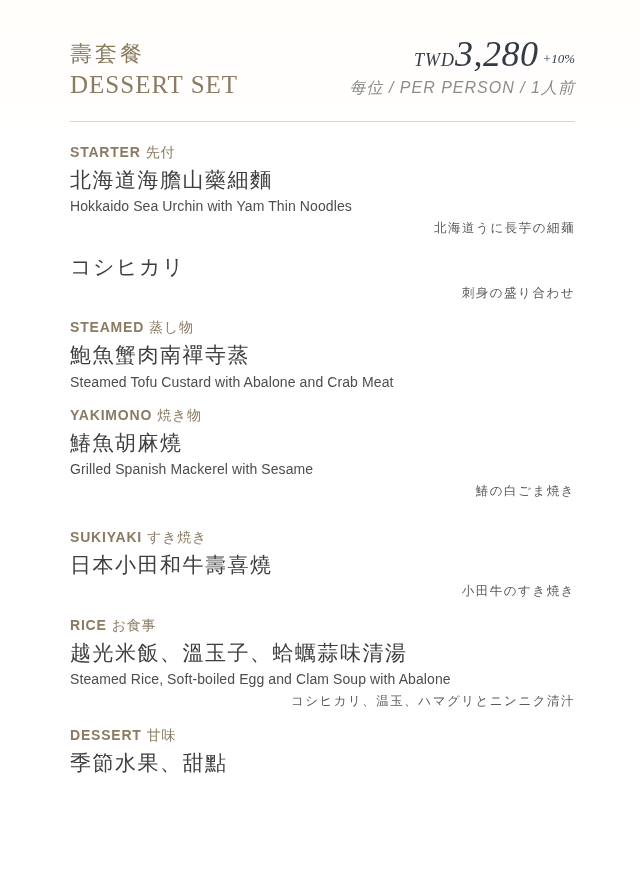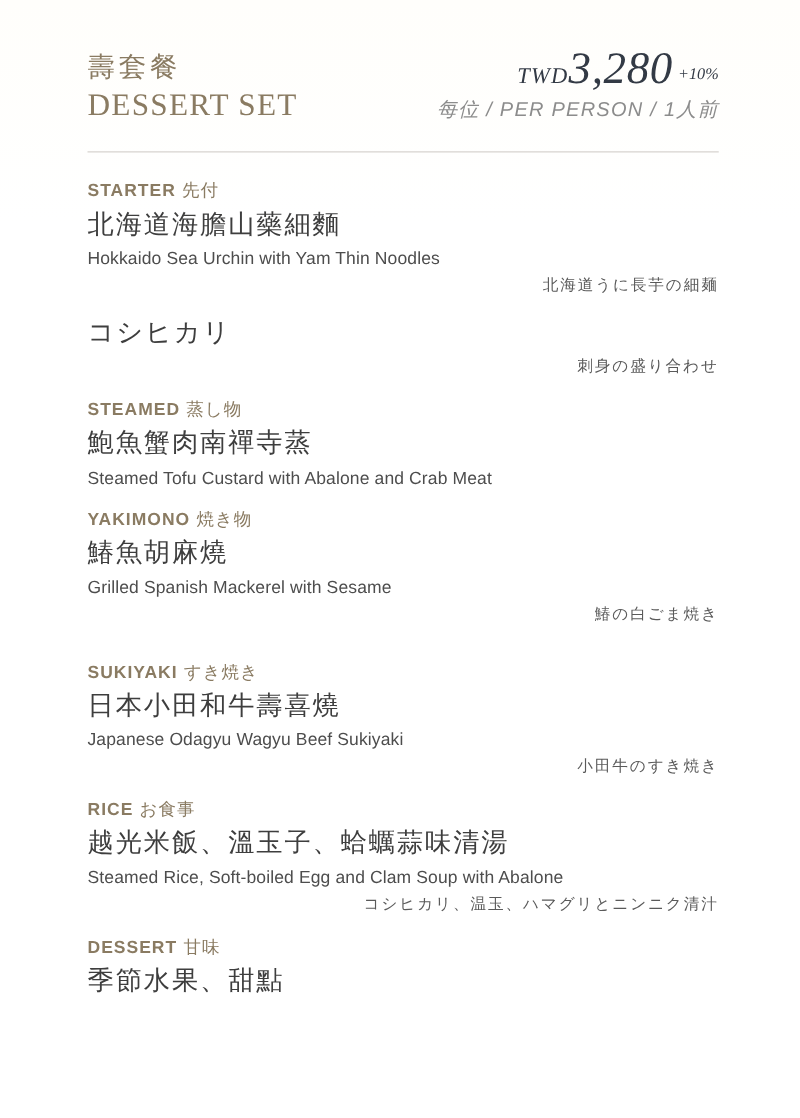--- a/index.html
+++ b/index.html
@@ -144,21 +144,20 @@
     <p class="dish">鰆魚胡麻燒</p>
     <p class="desc-en">Grilled Spanish Mackerel with Sesame</p>
     <p class="desc-ja">鰆の白ごま焼き</p>
   </section>
 
   <section class="course">
     <h3 class="course-header">
       <span class="course-en">SUKIYAKI</span><span class="course-local">すき焼き</span>
     </h3>
     <p class="dish">日本小田和牛壽喜燒</p>
-    <p class="desc-en">Japanese Odagyu Wagyu Beef Sukiyaki</p>
     <p class="desc-ja">小田牛のすき焼き</p>
   </section>
 
   <section class="course">
     <h3 class="course-header">
       <span class="course-en">RICE</span><span class="course-local">お食事</span>
     </h3>
     <p class="dish">越光米飯、溫玉子、蛤蠣蒜味清湯</p>
     <p class="desc-en">Steamed Rice, Soft-boiled Egg and Clam Soup with Abalone</p>
     <p class="desc-ja">コシヒカリ、温玉、ハマグリとニンニク清汁</p>

